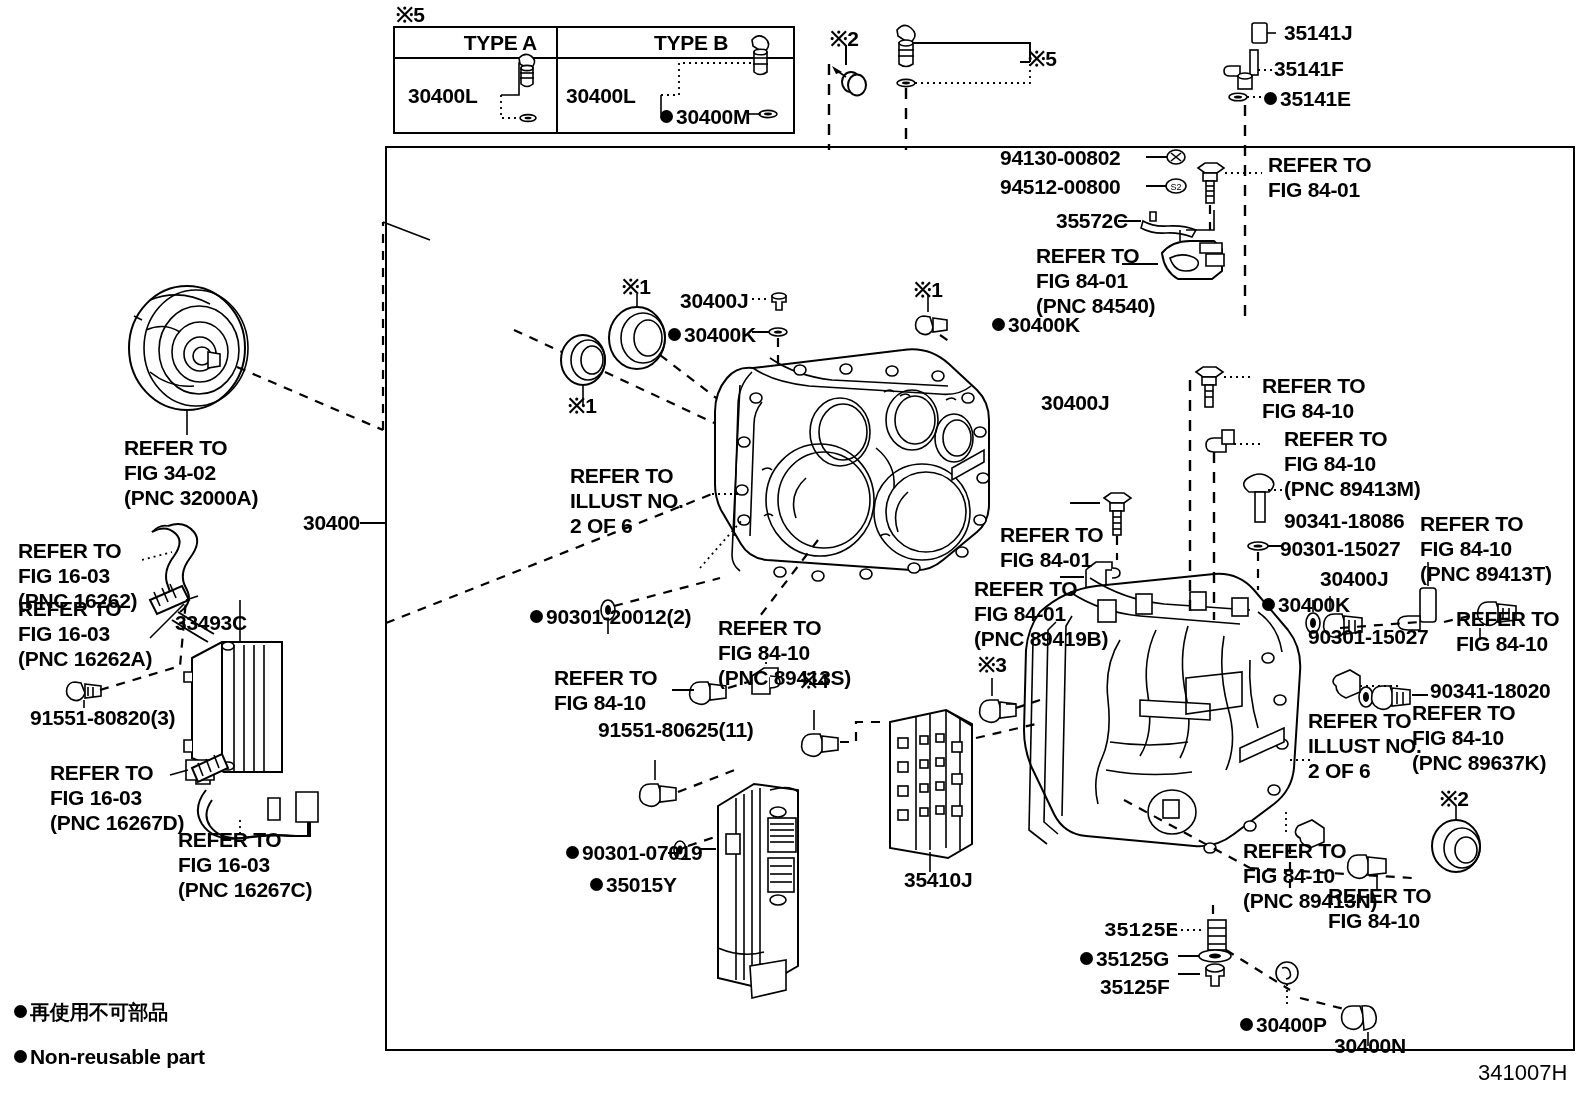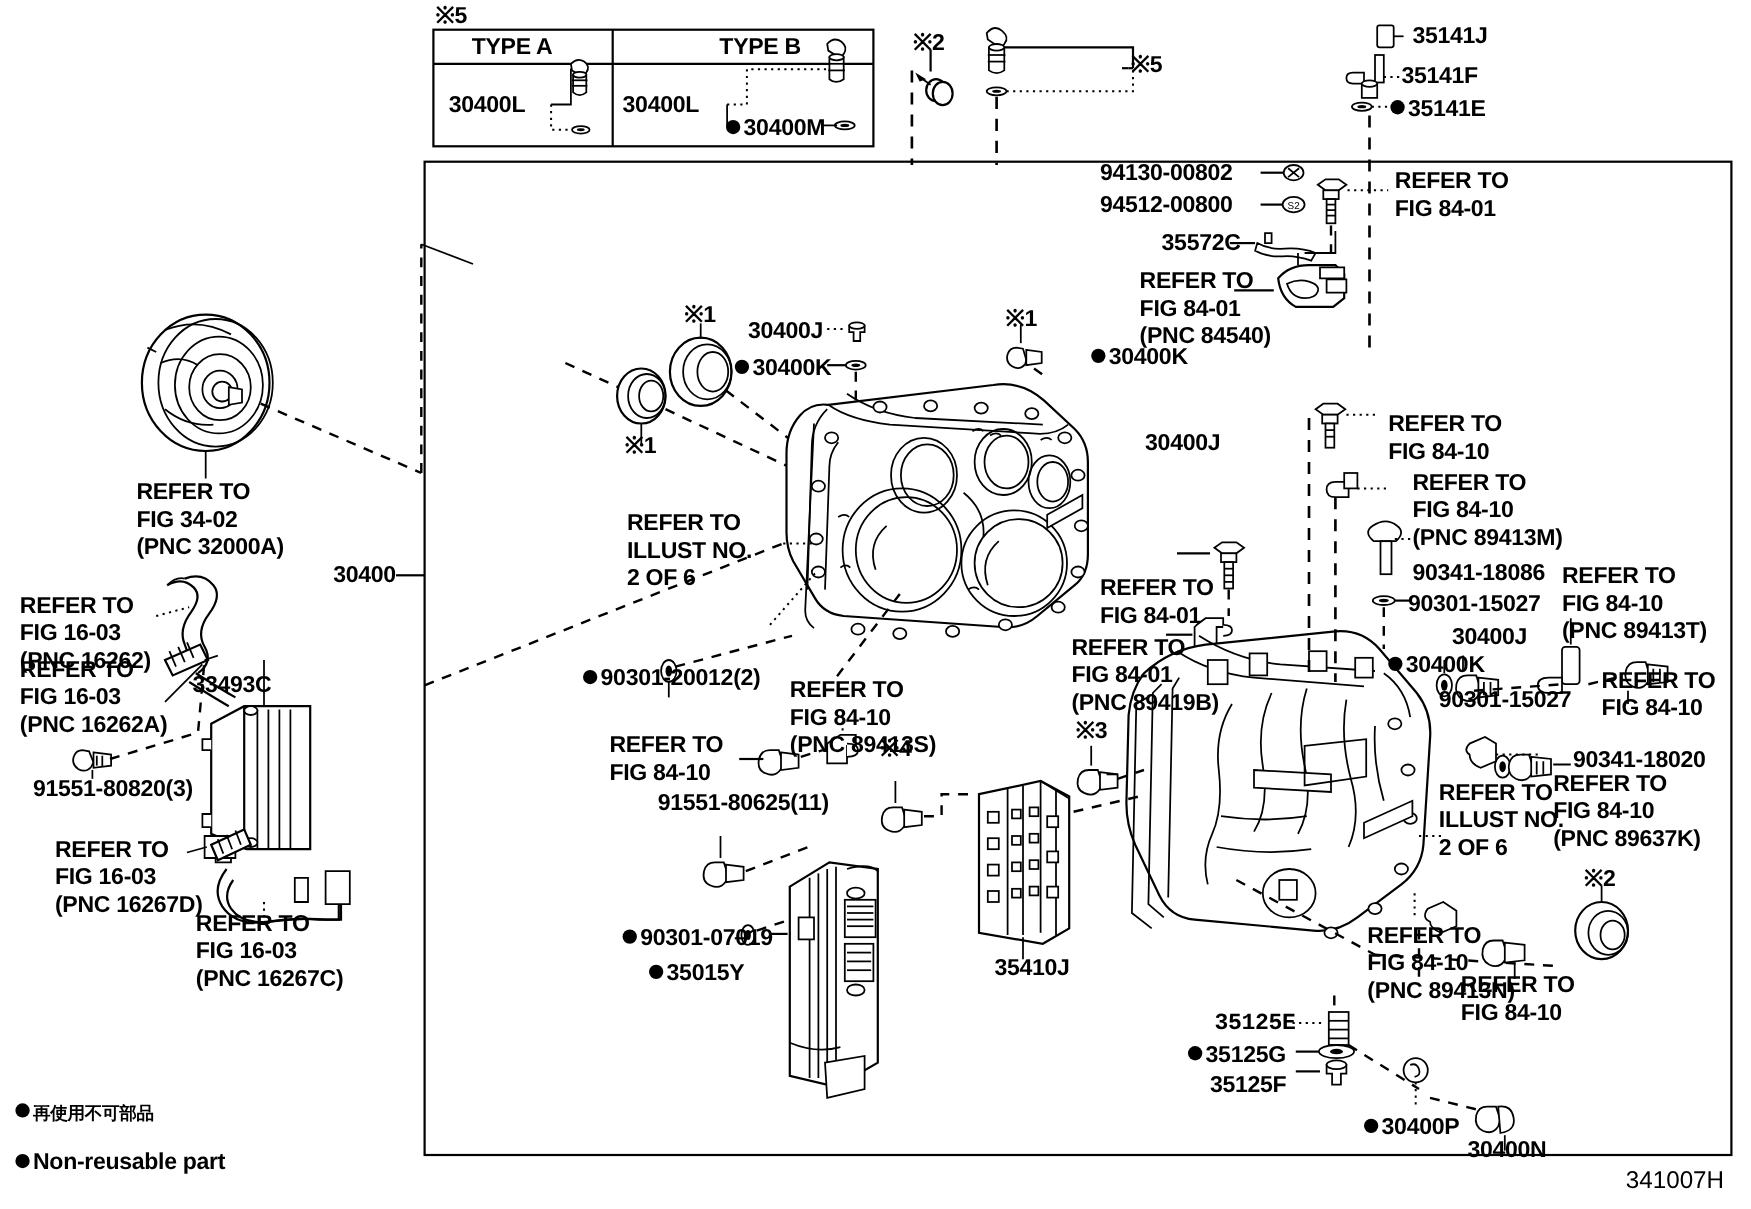--- a/index.html
+++ b/index.html
@@ -19,21 +19,21 @@
   .lbl {
     position: absolute;
     font-family: "Liberation Sans", sans-serif;
     font-weight: bold;
     font-size: 21px;
     line-height: 25px;
     letter-spacing: -0.3px;
     white-space: pre;
     color: #000;
   }
-  .lbl.cjk { font-family: Liberation Serif, serif; font-size: 16px; }
+  .lbl.cjk { font-family: Liberation Serif, serif; font-size: 20px; }
   .dot {
     display: inline-block;
     width: 13px; height: 13px;
     border-radius: 50%;
     background: #000;
     vertical-align: 1px;
     margin-right: 3px;
   }
   svg.ov {
     position: absolute;
@@ -637,21 +637,21 @@
     <path d="M1006 704 L1016 704" class="st1"></path>
 
     <path d="M976 738 L1036 724" class="dsh2"></path>
 
   </svg>
 
 
   <div class="lbl" style="left:396px; top:2px;">※5</div>
   <div class="lbl" style="left:1028px; top:46px;">※5</div>
 
-  <div class="lbl" style="left:394px; top:30px; width:143px; text-align:center;">TYPE A</div>
+  <div class="lbl" style="left:394px; top:30px; width:143px; text-align:right;">TYPE A</div>
   <div class="lbl" style="left:557px; top:30px; width:268px; text-align:center;">TYPE B</div>
 
   <div class="lbl" style="left:408px; top:83px;">30400L</div>
   <div class="lbl" style="left:566px; top:83px;">30400L</div>
   <div class="lbl" style="left:660px; top:104px;"><span class="dot"></span><span>30400M</span></div>
 
   <div class="lbl" style="left:830px; top:26px;">※2</div>
   <div class="lbl" style="left:622px; top:274px;">※1</div>
   <div class="lbl" style="left:568px; top:393px;">※1</div>
   <div class="lbl" style="left:914px; top:277px;">※1</div>

